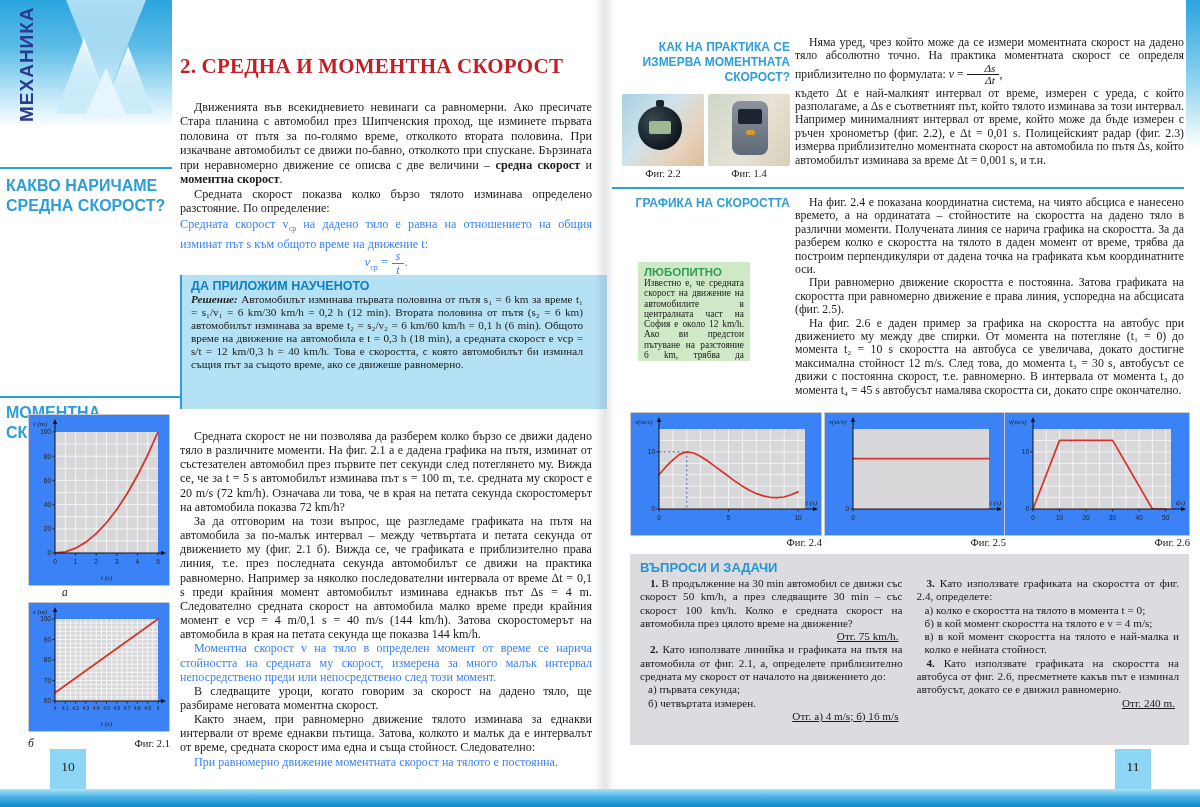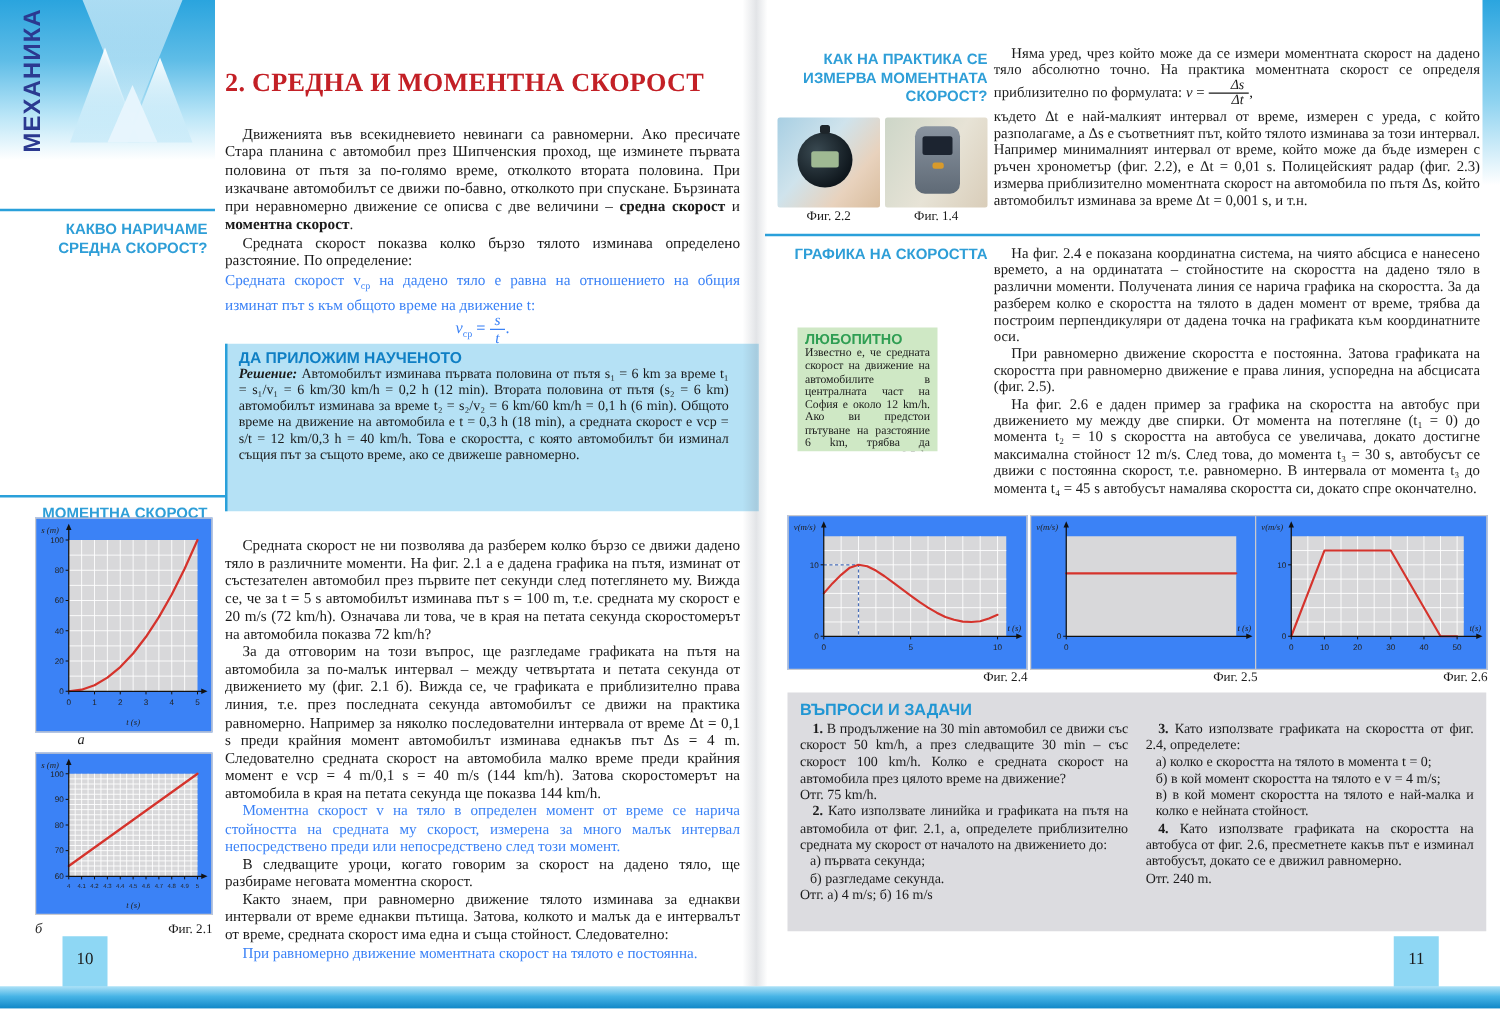--- a/index.html
+++ b/index.html
@@ -8,22 +8,22 @@
   .abs{position:absolute;}
   
   .rail-banner{position:absolute;left:0;top:0;width:172px;height:128px;
     background:linear-gradient(180deg,#2aa4de 0%,#5fbde7 38%,#b9e5f7 72%,#ffffff 100%);}
   .rail-vertical{position:absolute;left:16px;top:6px;height:116px;
     writing-mode:vertical-rl;transform:rotate(180deg);
     font-family:"Liberation Sans",sans-serif;font-weight:bold;font-size:19px;
     letter-spacing:1px;color:#2b3990;}
   .m-logo{position:absolute;right:14px;top:0;}
   .rule{position:absolute;height:2px;background:#2aa0da;}
-  .rail-heading{position:absolute;left:6px;width:160px;text-align:right;
-    font-family:"Liberation Sans",sans-serif;font-weight:bold;font-size:12px;
+  .rail-heading{position:absolute;left:6px;width:160px;
+    font-family:"Liberation Sans",sans-serif;font-weight:bold;font-size:16px;
     line-height:1.25;color:#2e9ed7;}
   
   .serif-just{text-align:justify;}
   .indent{text-indent:14px;}
   .red{color:#3b82f6;}
   .b{font-weight:bold;}
   p{margin:0;}
   
   .main-left{position:absolute;left:180px;top:16px;width:412px;height:790px;}
   .page-title{position:absolute;left:0;top:38px;width:100%;
@@ -72,21 +72,21 @@
   .curious-box{position:absolute;left:26px;top:262px;width:112px;height:99px;
     background:#cfe8c5;padding:4px 6px;box-sizing:border-box;overflow:hidden;}
   .curious-title{font-family:"Liberation Sans",sans-serif;font-weight:bold;font-size:11.5px;color:#2f9e53;}
   .curious-body{font-size:9.4px;line-height:10.3px;text-align:justify;}
   .q-box{position:absolute;left:18px;top:554px;width:559px;height:191px;background:#dcdce0;
     padding:6px 10px 8px;box-sizing:border-box;}
   .q-title{font-family:"Liberation Sans",sans-serif;font-weight:bold;font-size:13px;color:#2196d3;margin-bottom:2px;}
   .q-cols{display:flex;gap:14px;font-size:11.2px;line-height:13.3px;}
   .q-col{width:50%;text-align:justify;}
   .q-item{padding-left:8px;}
-  .ans{text-align:left;padding-right:4px;}
+  .ans{text-align:right;padding-right:4px;text-decoration:underline;}
   
   .gutter{position:absolute;left:594px;top:0;width:20px;height:789px;
     background:linear-gradient(90deg,rgba(0,0,0,0) 0%,rgba(110,120,135,.16) 45%,rgba(110,120,135,.20) 55%,rgba(0,0,0,0) 100%);}
   .bottom-bar{position:absolute;left:0;top:789px;width:1200px;height:18px;z-index:6;
     background:linear-gradient(180deg,#aee2f7 0%,#47b4e6 45%,#0f86c6 100%);}
   .corner-strip{position:absolute;left:1186px;top:0;width:14px;height:148px;
     background:linear-gradient(180deg,#2ba5df 0%,#8fd3f0 55%,rgba(255,255,255,0) 100%);}
 </style>
 </head>
 <body>
@@ -425,21 +425,21 @@
     <div class="figcap abs" style="left:392px;top:537px;width:186px;text-align:right;">Фиг. 2.6</div>
 
     <div class="q-box">
       <div class="q-title">ВЪПРОСИ И ЗАДАЧИ</div>
       <div class="q-cols">
         <div class="q-col">
           <p class="q" style="text-indent:10px;"><span class="b">1.</span><span> В продължение на 30 min автомобил се движи със скорост 50 km/h, а през следващите 30 min – със скорост 100 km/h. Колко е средната скорост на автомобила през цялото време на движение?</span></p>
           <div class="ans">Отг. 75 km/h.</div>
           <p class="q" style="text-indent:10px;"><span class="b">2.</span><span> Като използвате линийка и графиката на пътя на автомобила от фиг. 2.1, а, определете приблизително средната му скорост от началото на движението до:</span></p>
           <div class="q-item">а) първата секунда;</div>
-          <div class="q-item">б) разгледаме секунда.</div>
+          <div class="q-item">б) четвъртата измерен.</div>
           <div class="ans">Отг. а) 4 m/s; б) 16 m/s</div>
         </div>
         <div class="q-col">
           <p class="q" style="text-indent:10px;"><span class="b">3.</span><span> Като използвате графиката на скоростта от фиг. 2.4, определете:</span></p>
           <div class="q-item">а) колко е скоростта на тялото в момента t = 0;</div>
           <div class="q-item">б) в кой момент скоростта на тялото е v = 4 m/s;</div>
           <div class="q-item">в) в кой момент скоростта на тялото е най-малка и колко е нейната стойност.</div>
           <p class="q" style="text-indent:10px;"><span class="b">4.</span><span> Като използвате графиката на скоростта на автобуса от фиг. 2.6, пресметнете какъв път е изминал автобусът, докато се е движил равномерно.</span></p>
           <div class="ans">Отг. 240 m.</div>
         </div>

